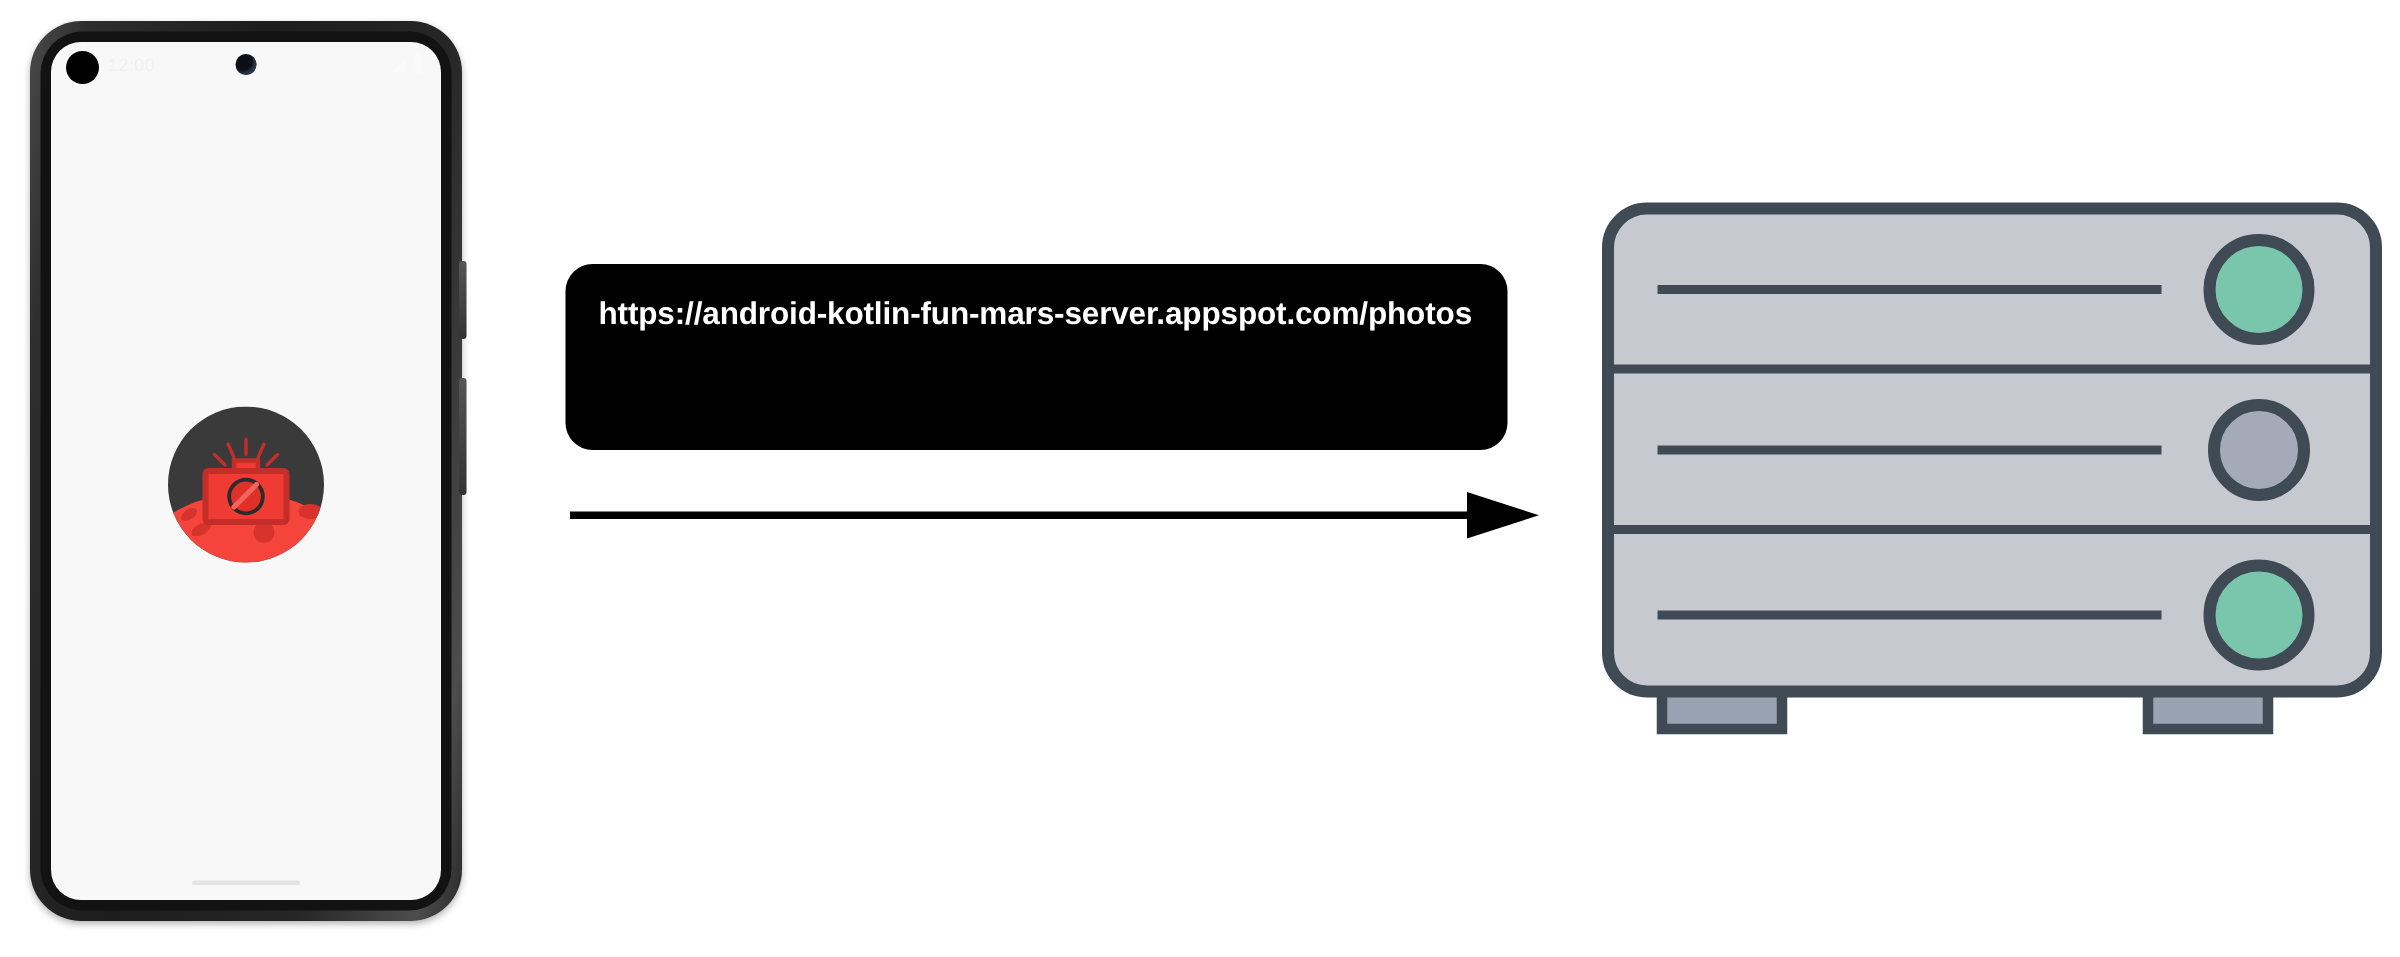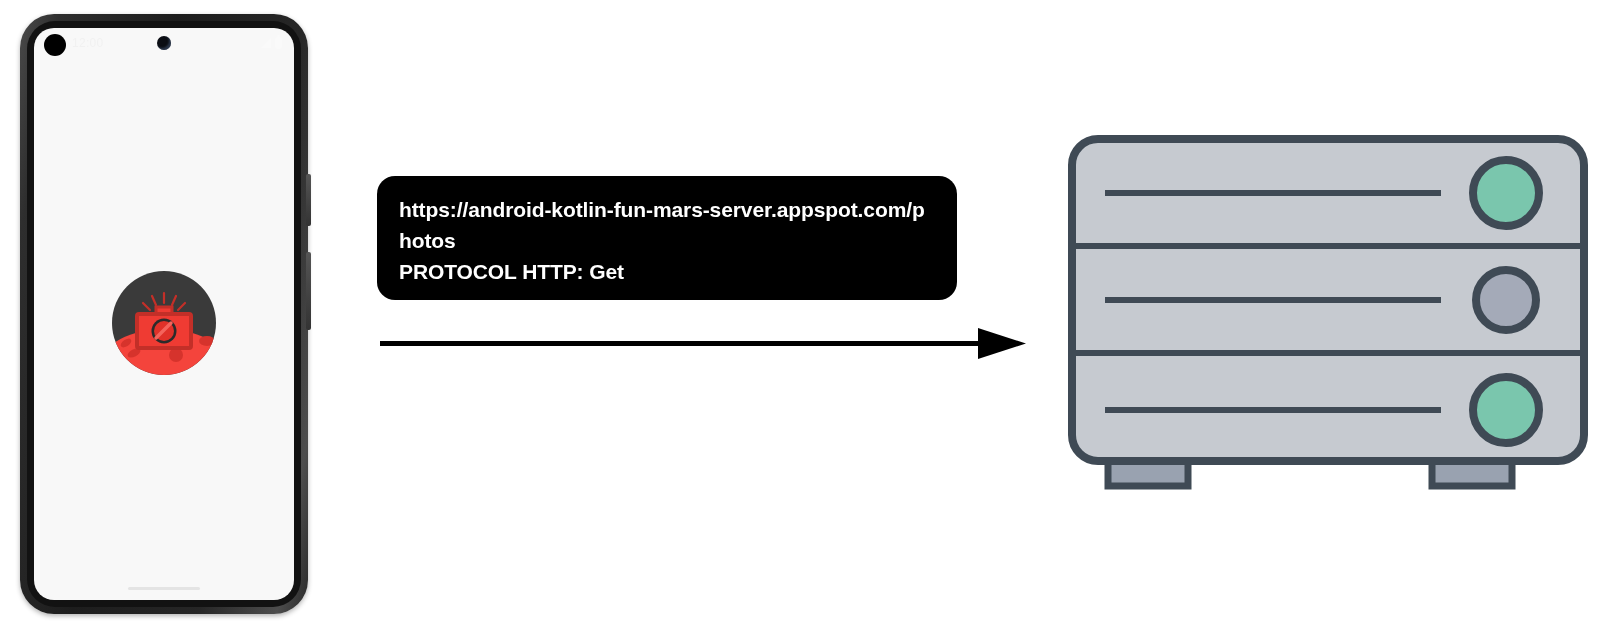--- a/index.html
+++ b/index.html
@@ -143,21 +143,21 @@
     height: 3px;
     border-radius: 2px;
     background: #e4e4e4;
   }
 
   
   #request-callout {
     position: absolute;
     left: 377px;
     top: 176px;
-    width: 580px;
+    width: 628px;
     height: 124px;
     background: #000000;
     border-radius: 18px;
     box-sizing: border-box;
     padding: 18px 22px 0 22px;
   }
   .callout-line {
     color: #ffffff;
     font-size: 21px;
     font-weight: bold;
@@ -242,21 +242,20 @@
           </g>
         </svg>
       </div>
 
       <div class="gesture-bar"></div>
     </div>
   </div>
 
   <div id="request-callout">
     <div class="callout-line">https://android-kotlin-fun-mars-server.appspot.com/photos</div>
-    <div class="callout-line">PROTOCOL HTTP: Get</div>
   </div>
 
   <div id="request-arrow">
     <svg viewBox="0 0 648 36" width="648" height="36">
       <line x1="2" y1="17.5" x2="608" y2="17.5" stroke="#000000" stroke-width="5"></line>
       <polygon points="600,2 648,17.5 600,33" fill="#000000"></polygon>
     </svg>
   </div>
 
   <div id="server-graphic">

